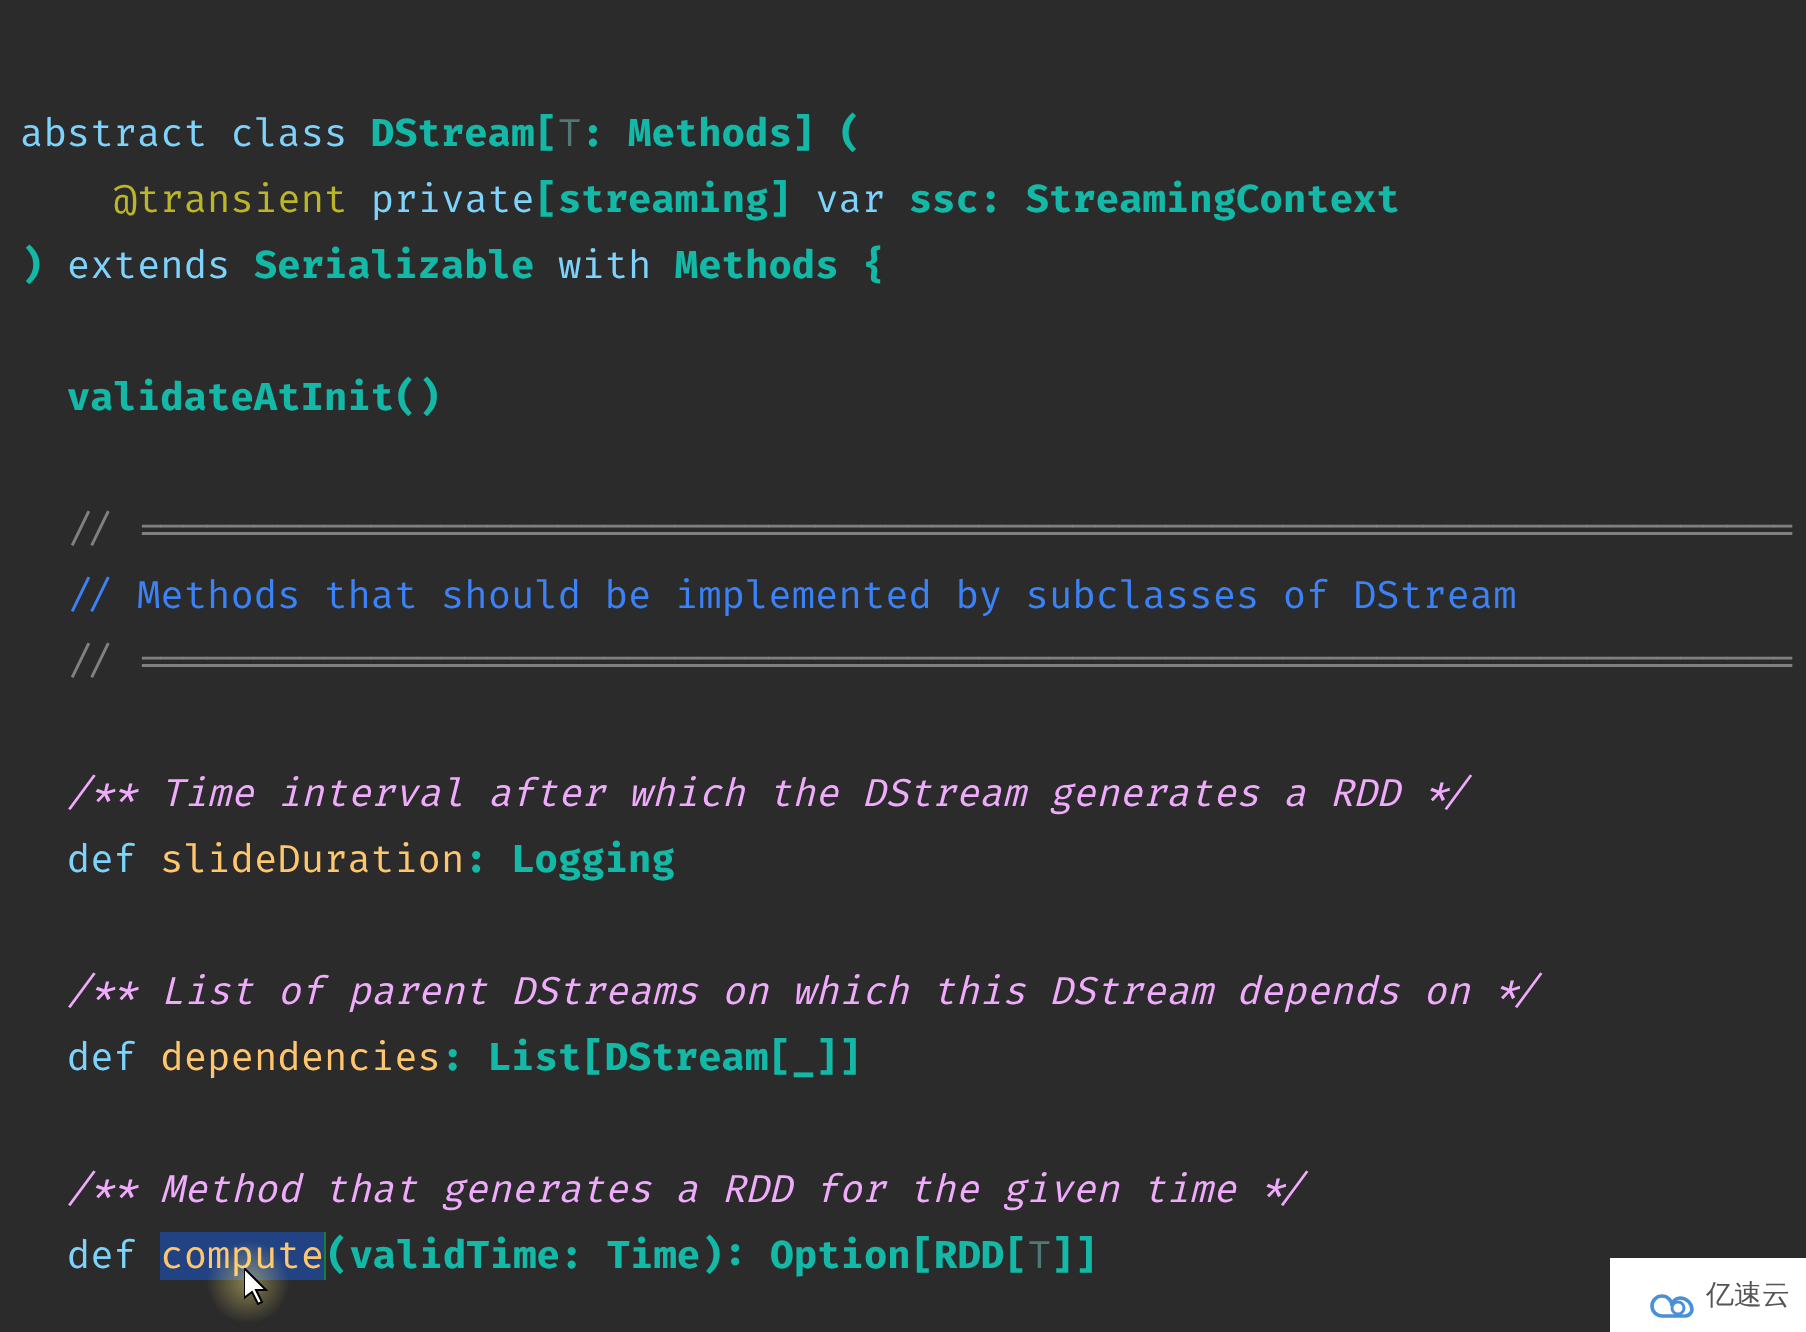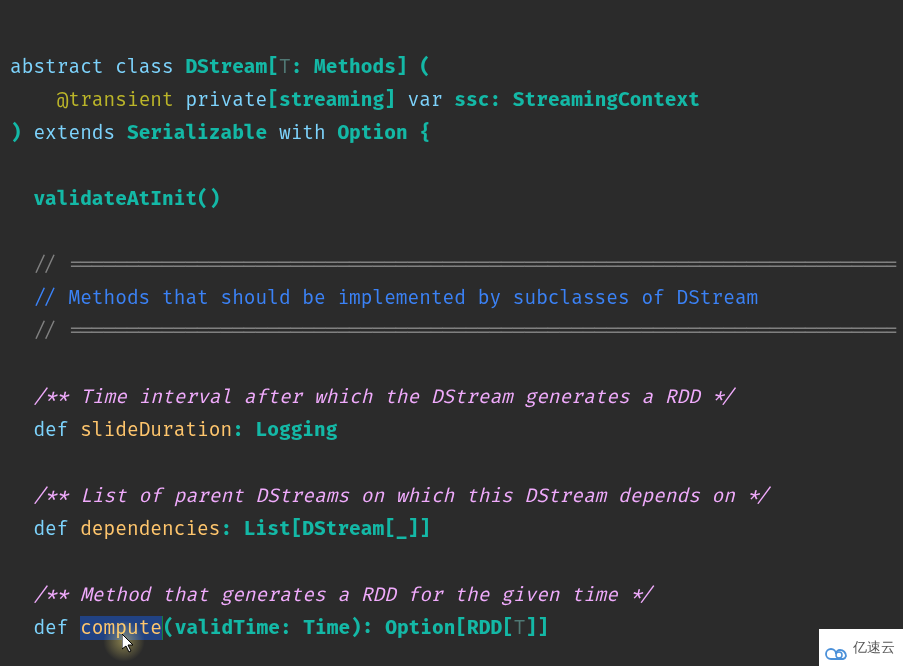--- a/index.html
+++ b/index.html
@@ -44,21 +44,21 @@
     left: 122px;
     top: 634px;
     pointer-events: none;
   }
   .cursor-ptr svg { display: block; }
   .watermark {
     position: absolute;
     right: 0;
     bottom: 0;
     background: #ffffff;
-    padding: 2px 8px 2px 6px;
+    padding: 2px 8px 2px 20px;
     display: flex;
     align-items: center;
     gap: 4px;
     font-family: sans-serif;
   }
   .watermark-icon {
     width: 24px;
     height: 16px;
     position: relative;
   }
@@ -71,21 +71,21 @@
     border-left: 1px solid #15803d;
     margin-top: 48px;
   }
 </style>
 </head>
 <body>
 
 <div class="code-area">
 <span><span class="kw">abstract</span><span> </span><span class="kw">class</span><span class="plain"> DStream[</span><span class="typeparam">T</span><span class="plain">: Methods] (</span></span>
 <span><span>    </span><span class="ann">@transient</span><span> </span><span class="kw">private</span><span class="plain">[streaming] </span><span class="kw">var</span><span class="plain"> ssc: StreamingContext</span></span>
-<span><span class="plain">) </span><span class="kw">extends</span><span class="plain"> Serializable </span><span class="kw">with</span><span class="plain"> Option {</span></span>
+<span><span class="plain">) </span><span class="kw">extends</span><span class="plain"> Serializable </span><span class="kw">with</span><span class="plain"> Methods {</span></span>
 <span><span></span></span>
 <span><span class="plain">  validateAtInit()</span></span>
 <span><span></span></span>
 <span><span class="comment-eq">  // =======================================================================</span></span>
 <span><span class="comment">  // Methods that should be implemented by subclasses of DStream</span></span>
 <span><span class="comment-eq">  // =======================================================================</span></span>
 <span><span></span></span>
 <span><span class="doc">  /** Time interval after which the DStream generates a RDD */</span></span>
 <span><span>  </span><span class="kw">def</span><span> </span><span class="method">slideDuration</span><span class="plain">: Logging</span></span>
 <span><span></span></span>

